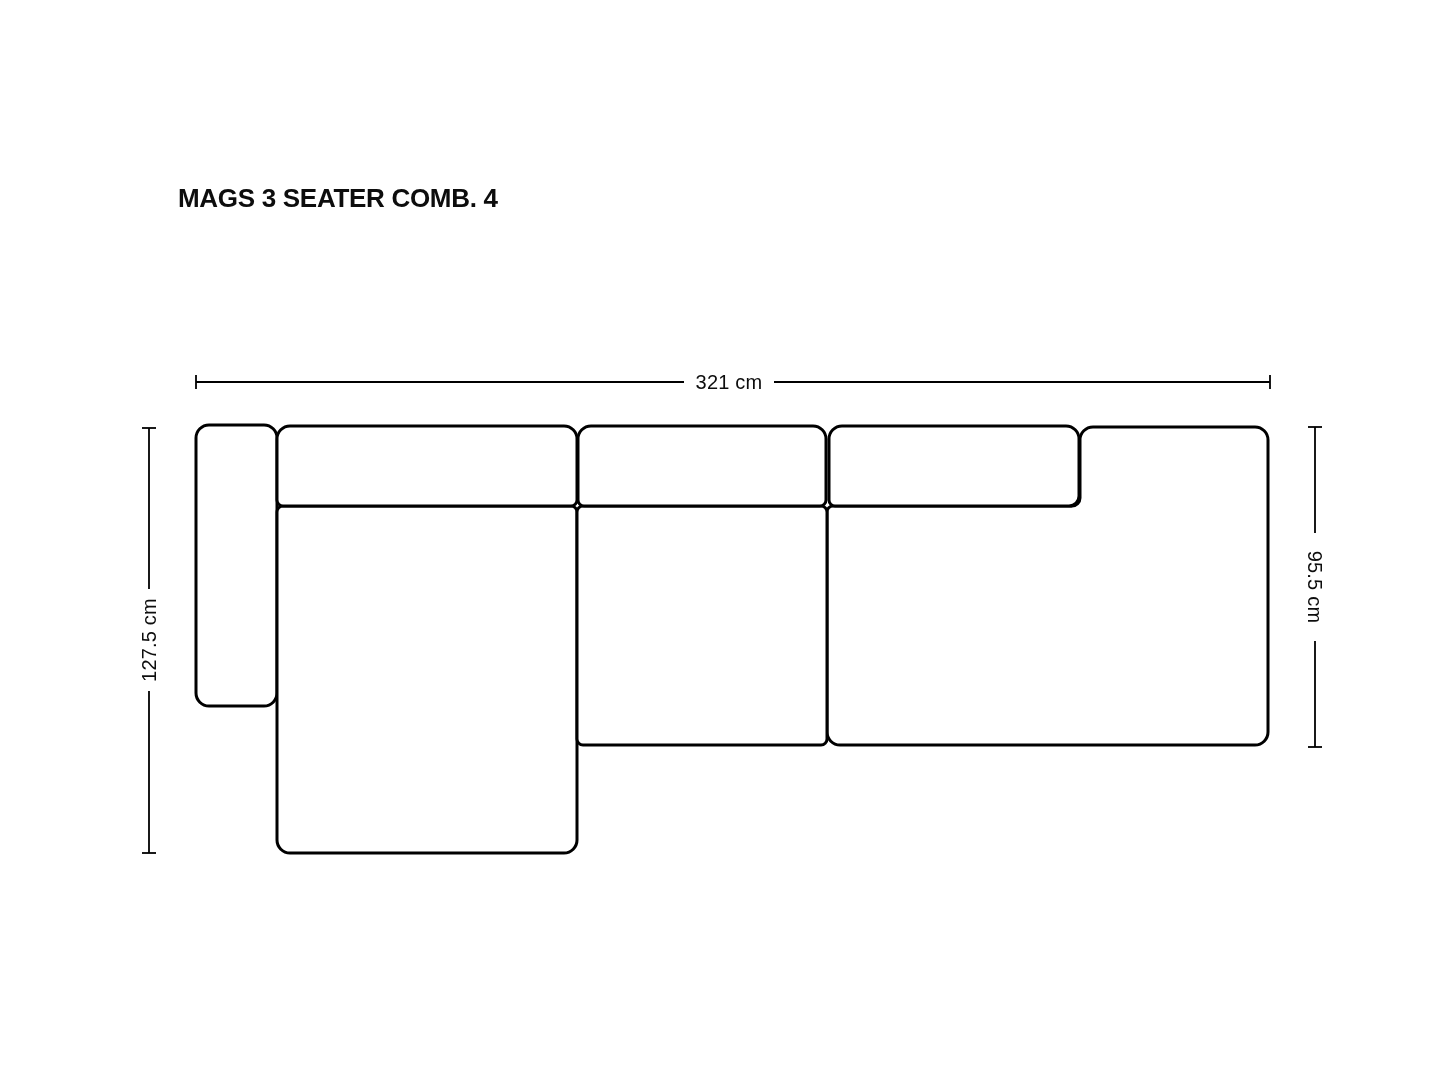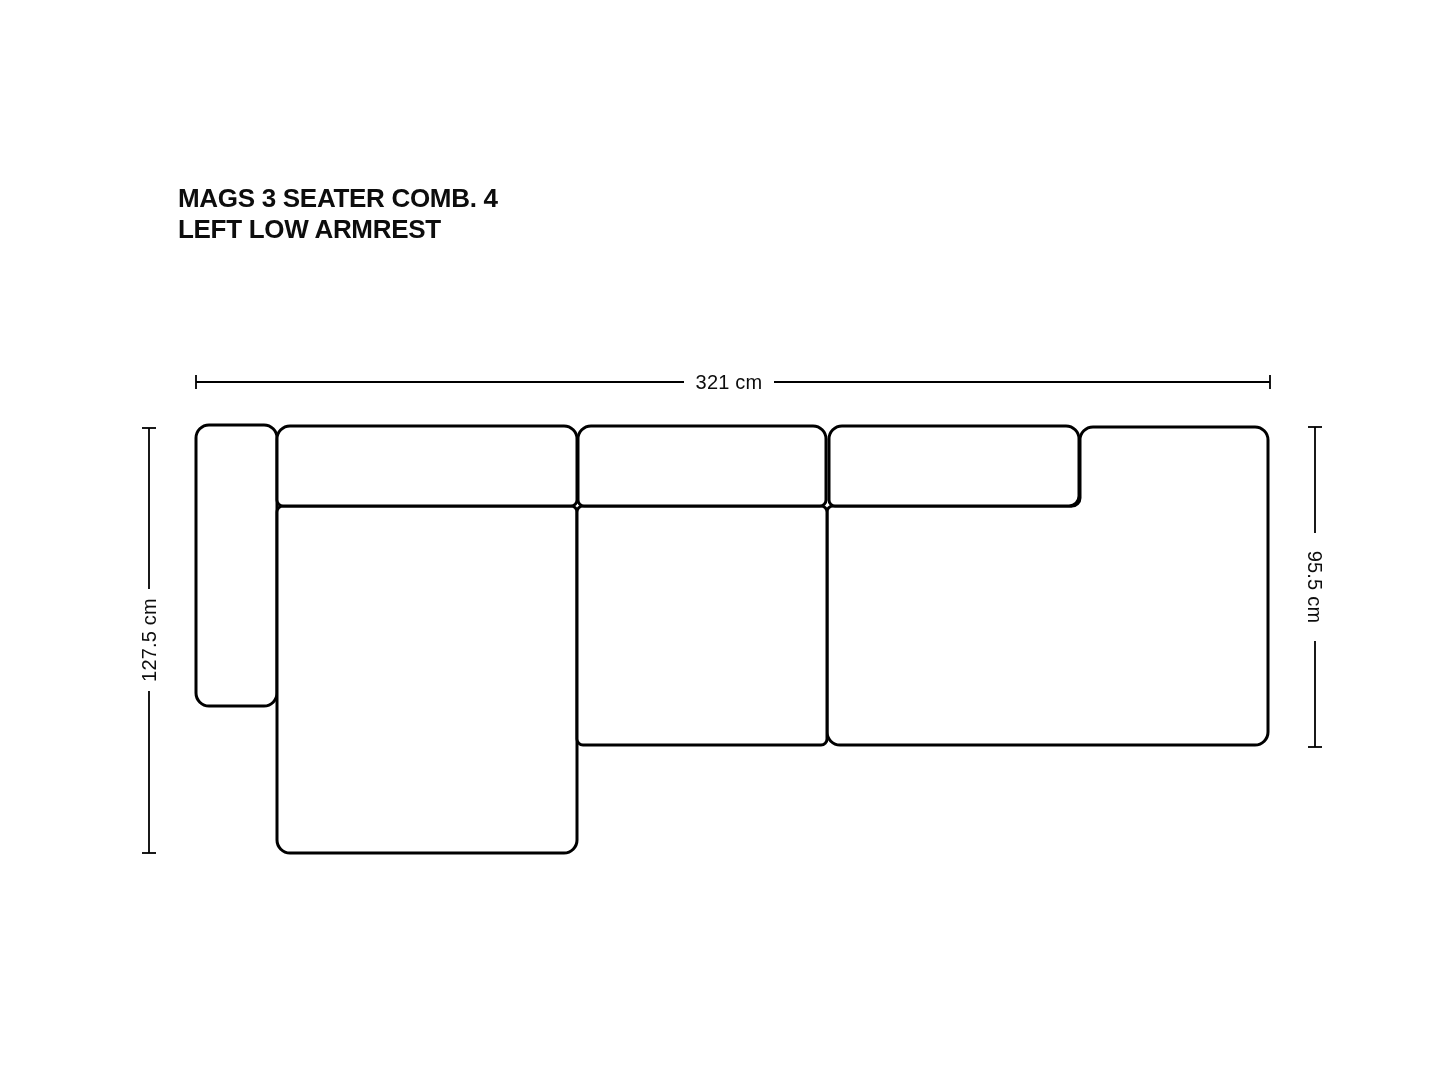--- a/index.html
+++ b/index.html
@@ -50,21 +50,20 @@
     letter-spacing: 0.2px;
   }
 </style>
 </head>
 <body>
 
 <div class="stage">
 
   <div class="title">
     <div>MAGS 3 SEATER COMB. 4</div>
-    <div>LEFT LOW ARMREST</div>
   </div>
 
   <svg class="diagram" width="1445" height="1087" viewBox="0 0 1445 1087">
 
     <g class="sofa" stroke="#000000">
 
       <path class="piece" d="M 1093 427 H 1255 A 13 13 0 0 1 1268 440 V 732 A 13 13 0 0 1 1255 745
                H 840 A 13 13 0 0 1 827 732 V 512 A 6 6 0 0 1 833 506
                H 1072 A 8 8 0 0 0 1080 498 V 440 A 13 13 0 0 1 1093 427 Z"></path>
 

